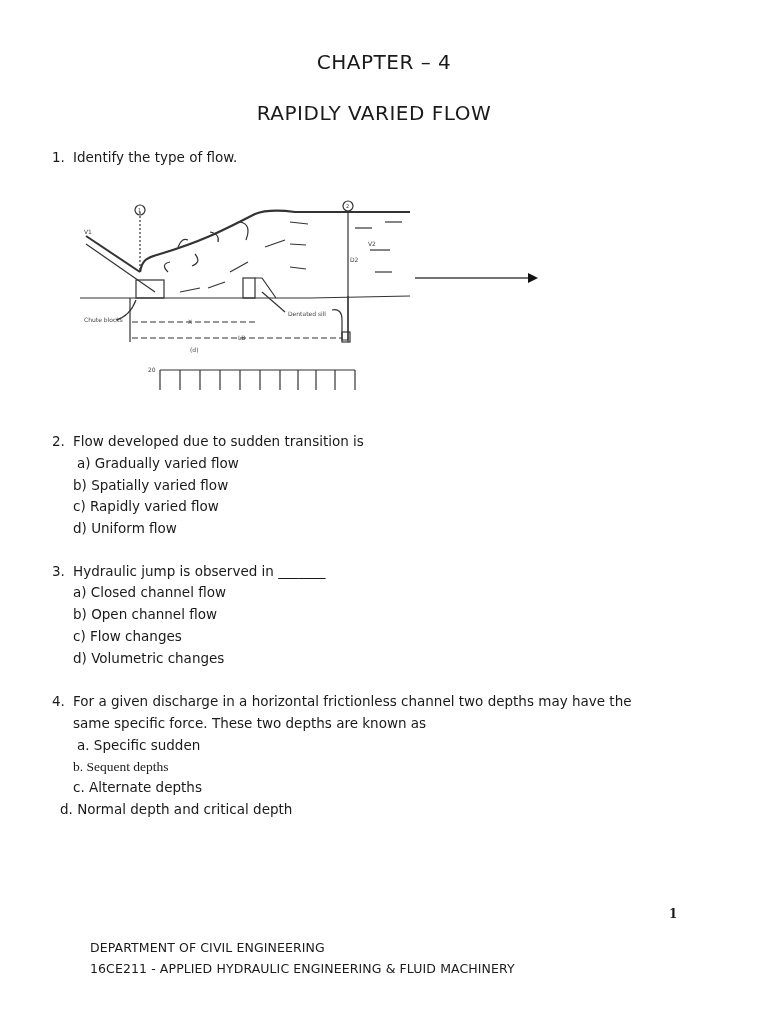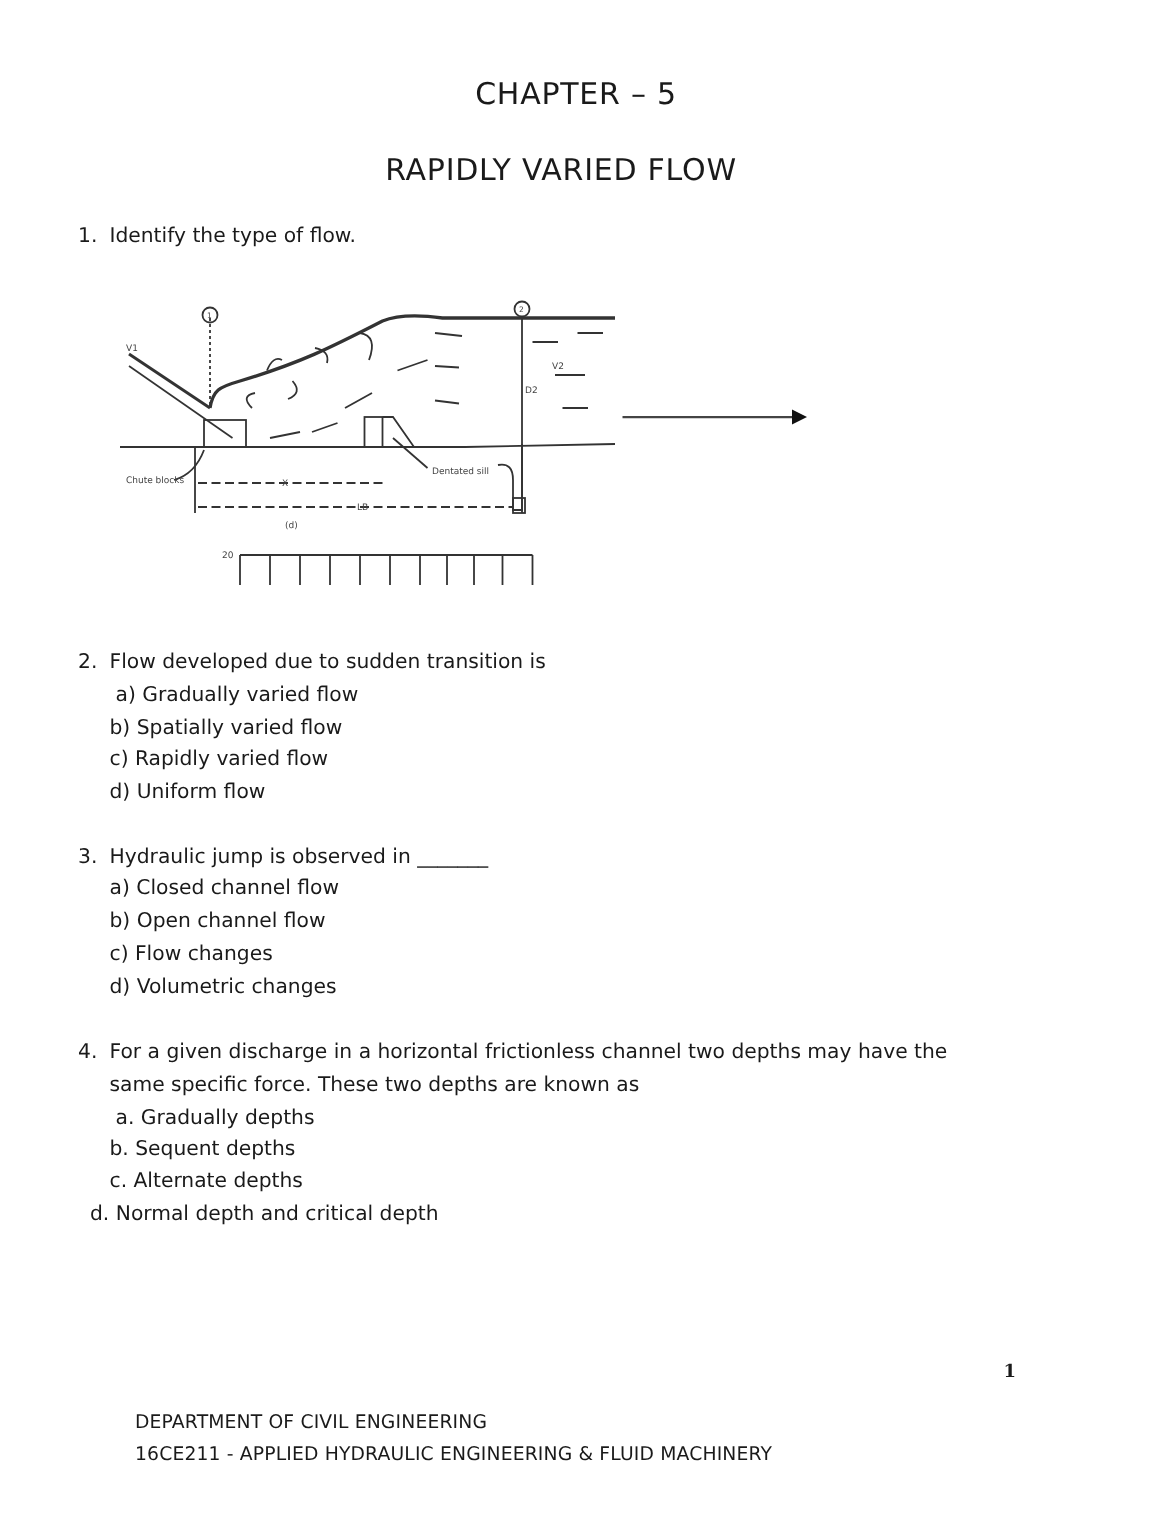--- a/index.html
+++ b/index.html
@@ -85,21 +85,21 @@
       font-size: 12.5px;
       letter-spacing: 0.1px;
       white-space: nowrap;
     }
   </style>
 </head>
 <body>
 
 <div class="page">
 
-  <div class="chapter">CHAPTER – 5</div>
+  <div class="chapter">CHAPTER – 4</div>
   <div class="title">RAPIDLY VARIED FLOW</div>
 
   <div class="qtext" style="top:147px;left:0;width:768px;height:22px;">
     <span class="qnum">1.</span>
     <span class="qbody">Identify the type of flow.</span>
   </div>
 
   <svg class="figure" viewBox="0 0 330 205">
     <g stroke="#333" fill="none" stroke-width="1.2">
 
@@ -198,22 +198,22 @@
   <div class="opt" style="top:582px;left:73px;">a) Closed channel flow</div>
   <div class="opt" style="top:604px;left:73px;">b) Open channel flow</div>
   <div class="opt" style="top:626px;left:73px;">c) Flow changes</div>
   <div class="opt" style="top:648px;left:73px;">d) Volumetric changes</div>
 
   <div class="qtext" style="top:691px;left:0;width:768px;height:22px;">
     <span class="qnum">4.</span>
     <span class="qbody">For a given discharge in a horizontal frictionless channel two depths may have the</span>
   </div>
   <div class="opt" style="top:713px;left:73px;">same specific force. These two depths are known as</div>
-  <div class="opt" style="top:735px;left:77px;">a. Gradually depths</div>
-  <div class="opt" style="top:756px;left:73px;">b. Sequent depths</div>
+  <div class="opt" style="top:735px;left:77px;">a. Specific sudden</div>
+  <div class="opt" style="top:756px;left:73px;font-family:Liberation Serif, serif;">b. Sequent depths</div>
   <div class="opt" style="top:777px;left:73px;">c. Alternate depths</div>
   <div class="opt" style="top:799px;left:60px;text-align:center;">d. Normal depth and critical depth</div>
 
   <div class="pagenum">1</div>
   <div class="footer" style="top:940px;">DEPARTMENT  OF CIVIL ENGINEERING</div>
   <div class="footer" style="top:961px;">16CE211 - APPLIED HYDRAULIC ENGINEERING &amp; FLUID MACHINERY</div>
 
 </div>
 
 </body></html>

